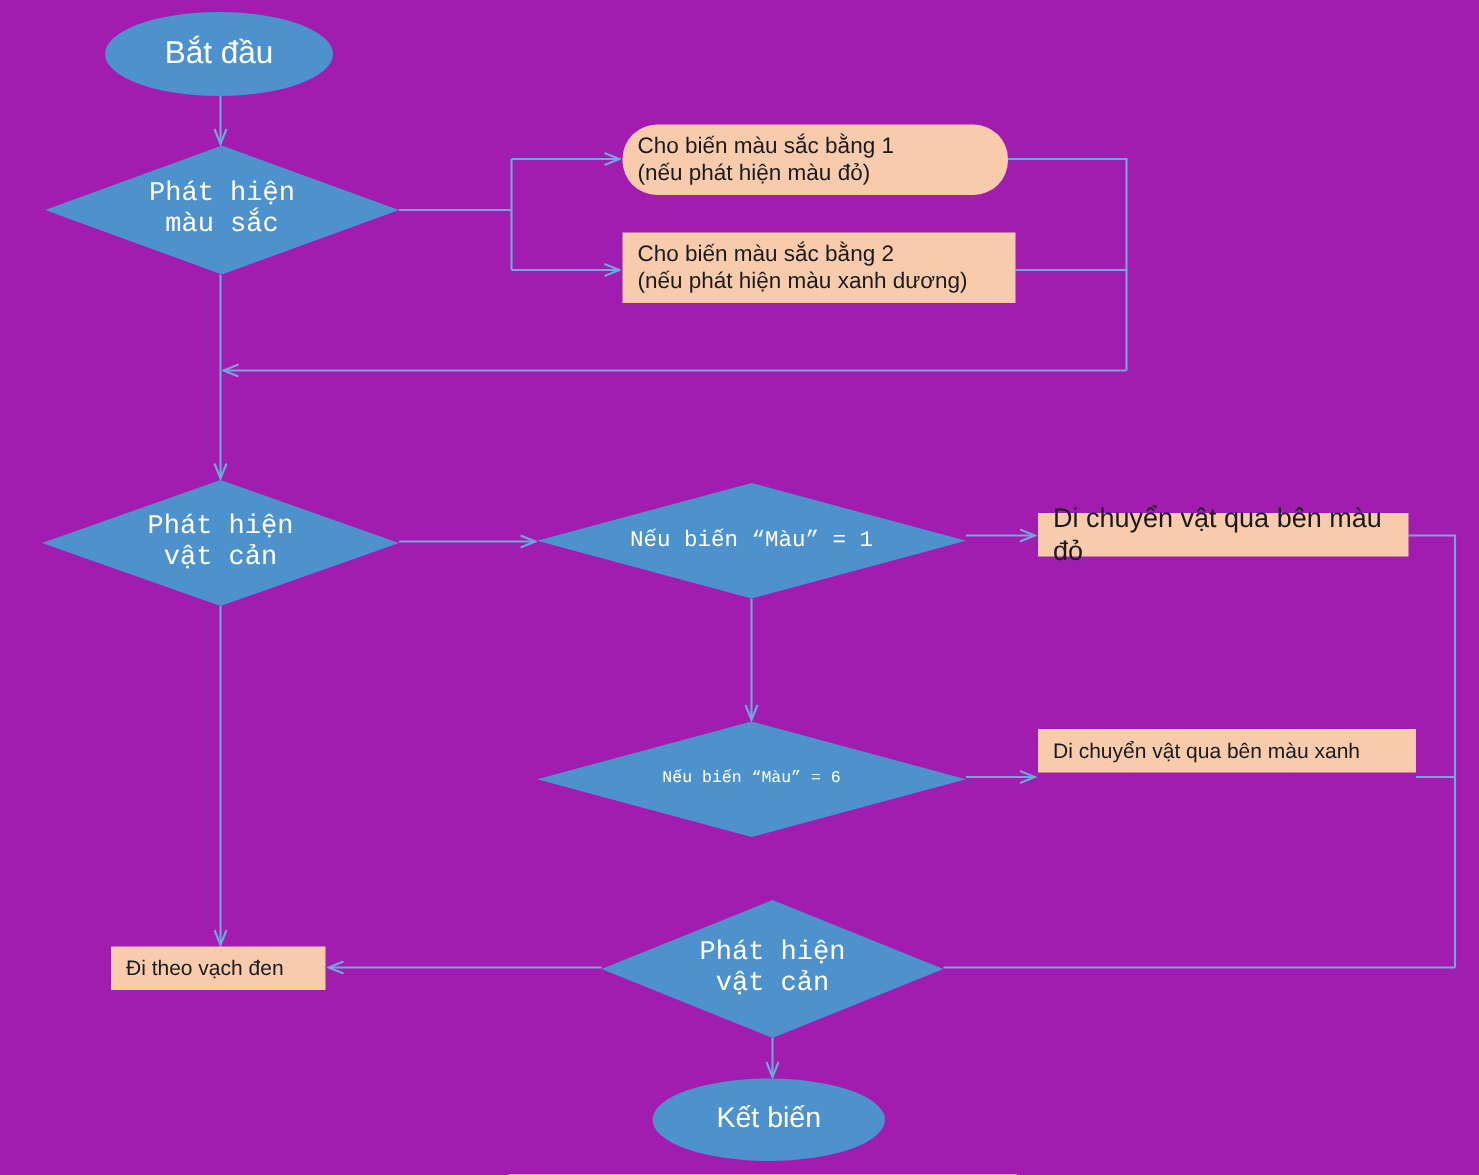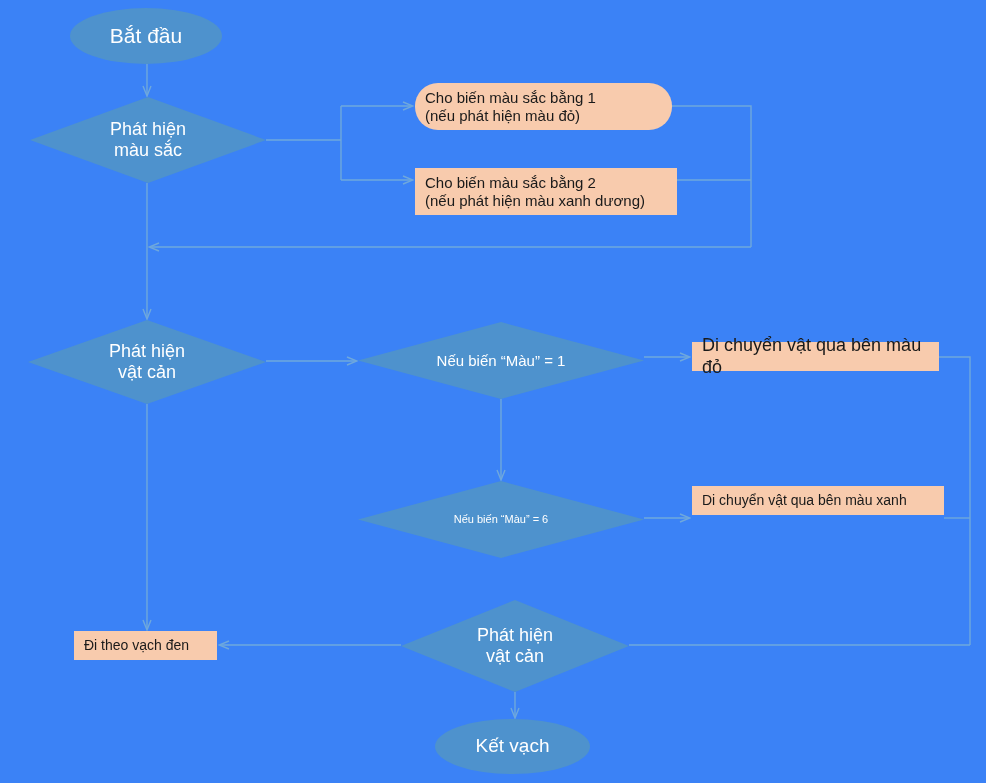--- a/index.html
+++ b/index.html
@@ -8,21 +8,21 @@
     padding: 0;
     background: #ffffff;
   }
   body {
     font-family: "Liberation Sans", sans-serif;
   }
   #canvas {
     position: relative;
     width: 986px;
     height: 783px;
-    background: #3b82f6;
+    background: #a21caf;
     overflow: hidden;
   }
   #edges {
     position: absolute;
     left: 0;
     top: 0;
     width: 986px;
     height: 783px;
     pointer-events: none;
   }
@@ -45,20 +45,21 @@
     border-radius: 50%;
   }
   .node-decision .shape {
     position: absolute;
     left: 0; top: 0; right: 0; bottom: 0;
     background: #4E92CD;
     clip-path: polygon(50% 0%, 100% 50%, 50% 100%, 0% 50%);
   }
   .node-decision {
     color: #ffffff;
+    font-family: Liberation Mono, monospace;
   }
   .node-process {
     background: #F8CBAD;
     color: #1a1a1a;
     justify-content: flex-start;
     text-align: left;
   }
   .node-process .label {
     padding-left: 10px;
     padding-right: 6px;
@@ -116,21 +117,21 @@
       </div>
       <div class="node node-decision" style="left: 30px; top: 97px; width: 236px; height: 86px; font-size: 18px;">
         <div class="shape"></div>
         <div class="label">Phát hiện
 màu sắc</div>
       </div>
       <div class="node node-process" style="left: 415px; top: 83px; width: 257px; height: 47px; font-size: 15px; border-radius: 23px;">
         <div class="label">Cho biến màu sắc bằng 1
 (nếu phát hiện màu đỏ)</div>
       </div>
-      <div class="node node-process" style="left: 415px; top: 168px; width: 262px; height: 47px; font-size: 15px;">
+      <div class="node node-process" style="left: 415px; top: 155px; width: 262px; height: 47px; font-size: 15px;">
         <div class="label">Cho biến màu sắc bằng 2
 (nếu phát hiện màu xanh dương)</div>
       </div>
       <div class="node node-decision" style="left: 28px; top: 320px; width: 238px; height: 84px; font-size: 18px;">
         <div class="shape"></div>
         <div class="label">Phát hiện
 vật cản</div>
       </div>
       <div class="node node-decision" style="left: 358px; top: 322px; width: 286px; height: 77px; font-size: 15px;">
         <div class="shape"></div>
@@ -149,17 +150,17 @@
       <div class="node node-process" style="left: 74px; top: 631px; width: 143px; height: 29px; font-size: 14px; align-items: center;">
         <div class="label">Đi theo vạch đen</div>
       </div>
       <div class="node node-decision" style="left: 401px; top: 600px; width: 228px; height: 92px; font-size: 18px;">
         <div class="shape"></div>
         <div class="label">Phát hiện
 vật cản</div>
       </div>
       <div class="node node-terminator" style="left: 435px; top: 719px; width: 155px; height: 55px; font-size: 19px;">
         <div class="shape"></div>
-        <div class="label">Kết vạch</div>
+        <div class="label">Kết biến</div>
       </div>
     </div>
 
 </div>
 
 </body></html>

